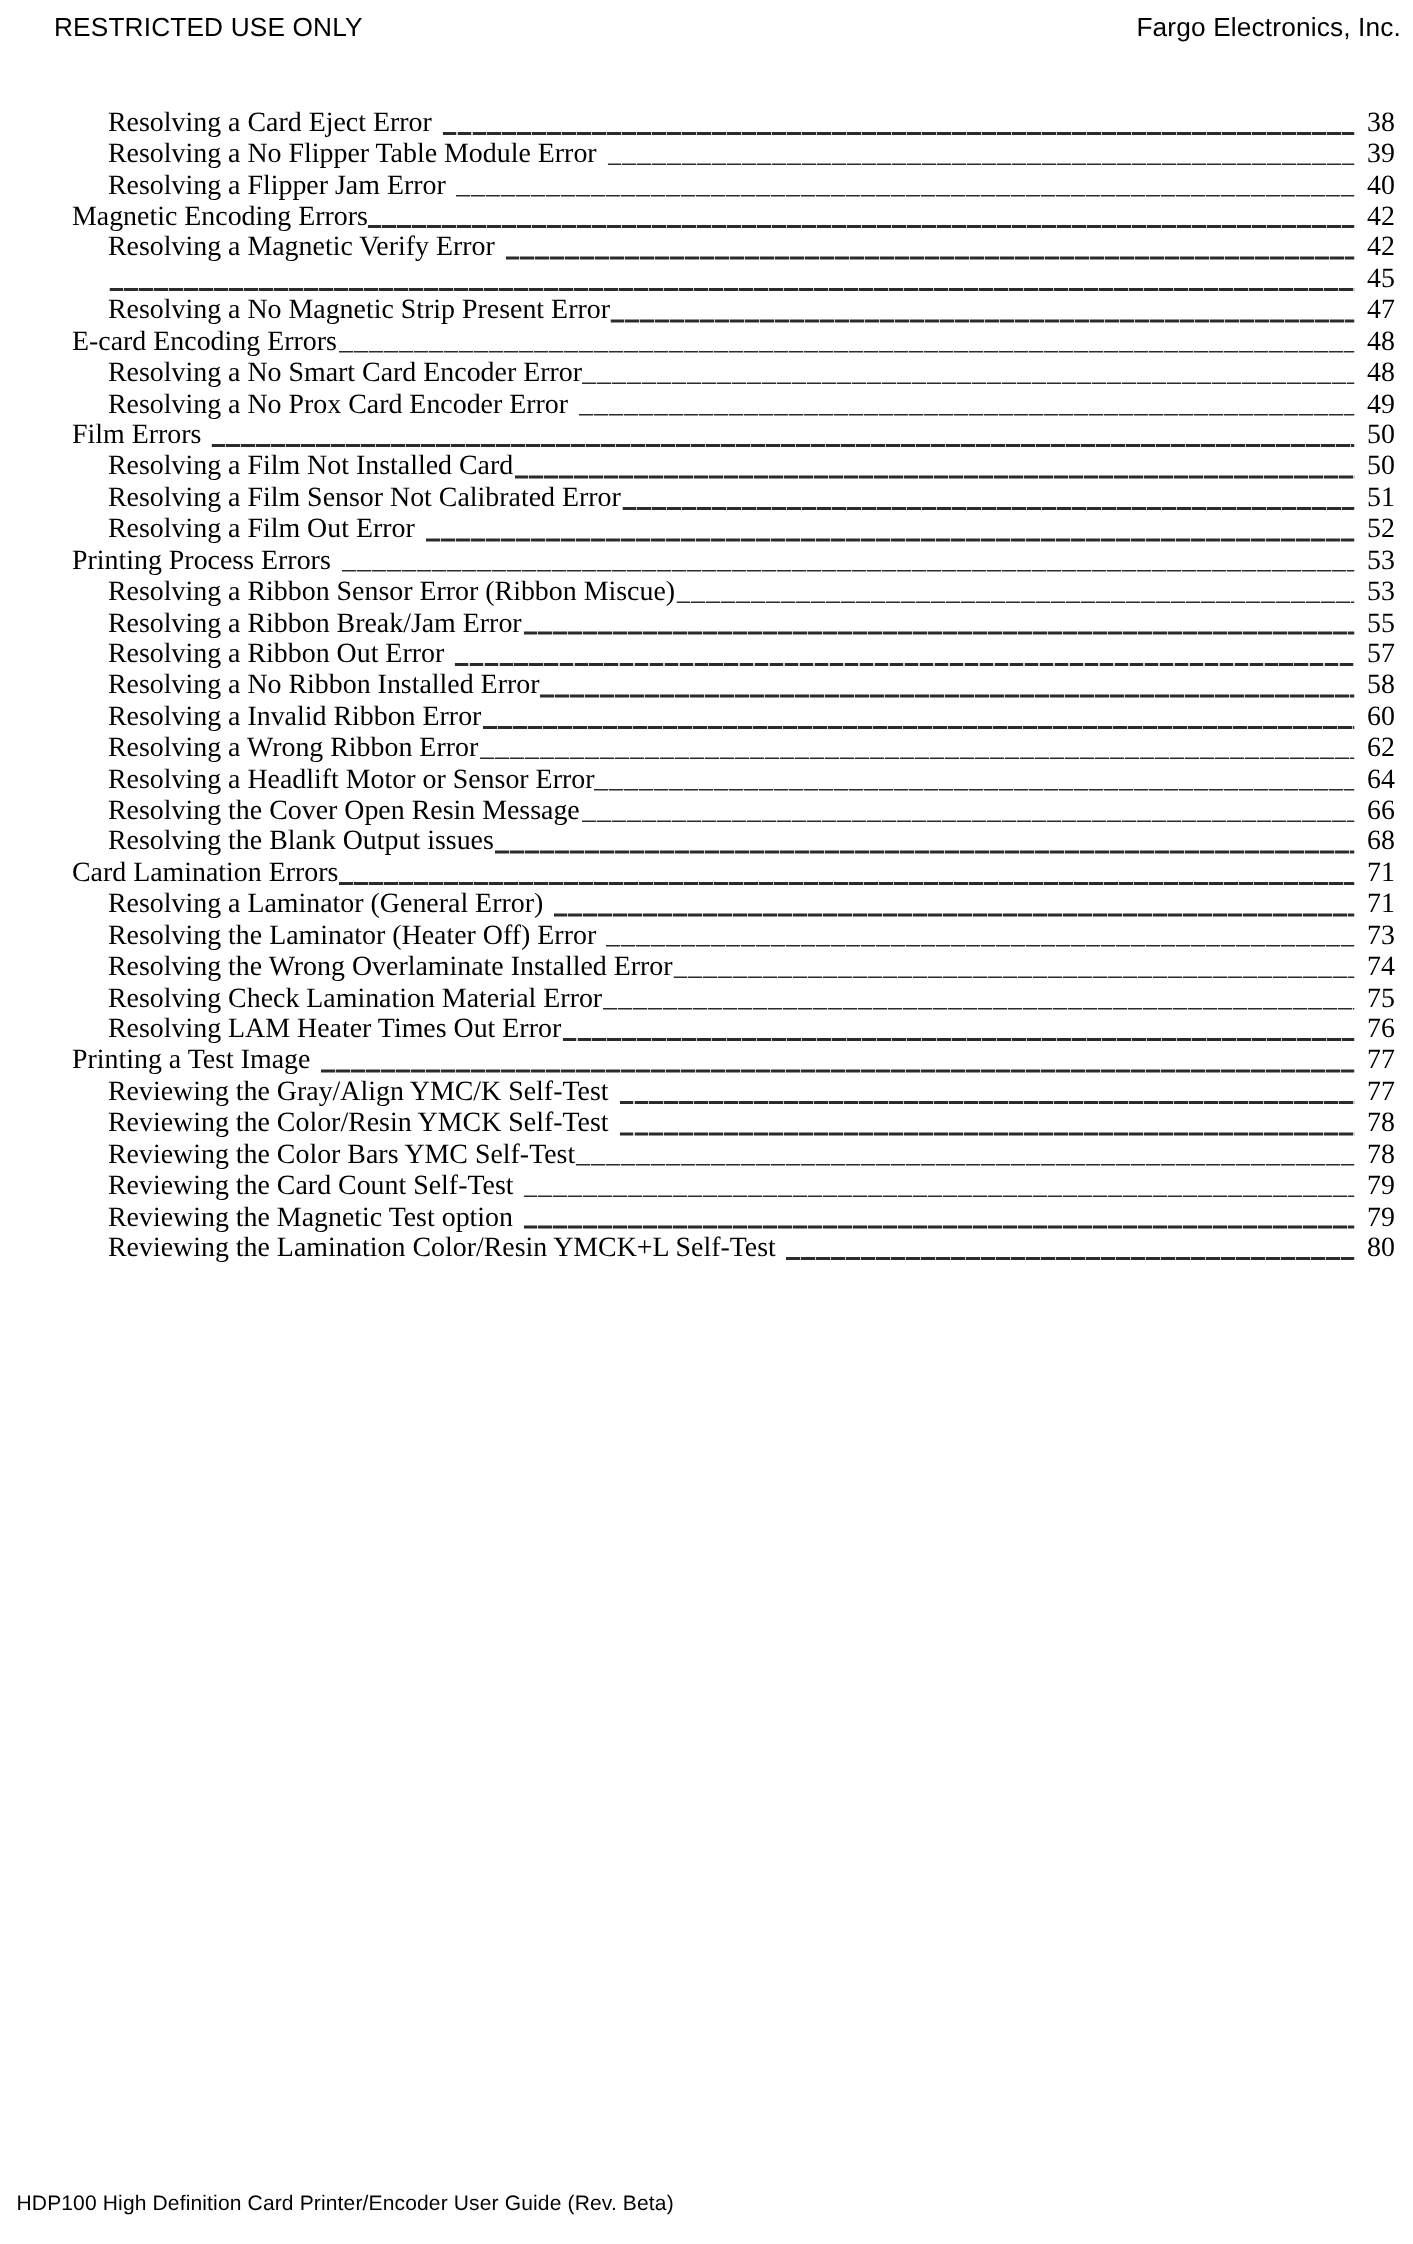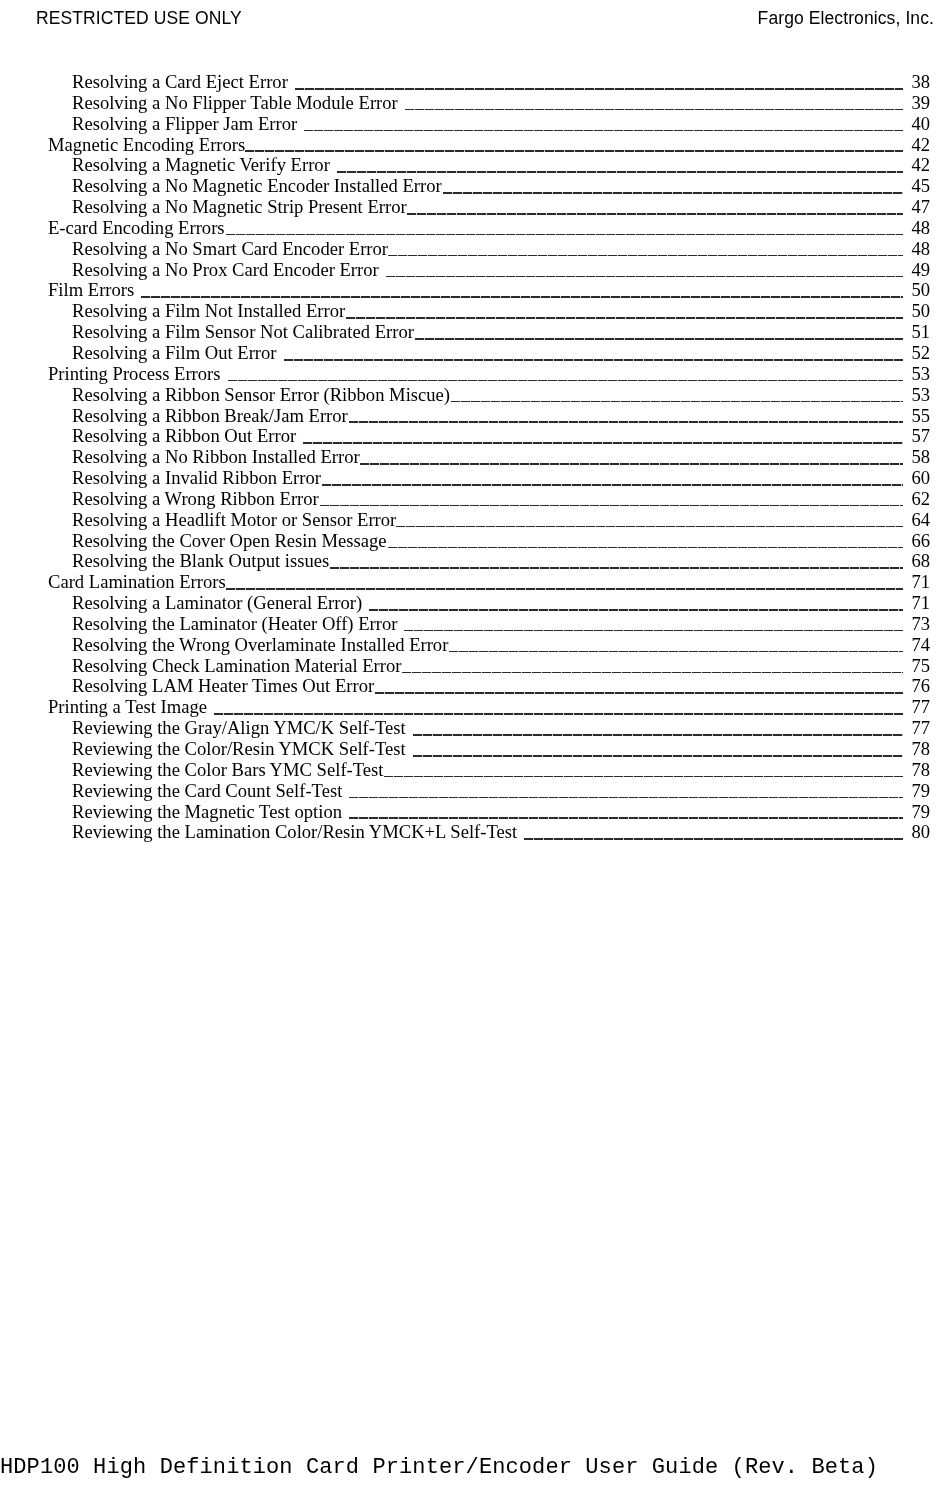--- a/index.html
+++ b/index.html
@@ -118,25 +118,26 @@
     position: absolute;
     left: 0px;
     top: 1455px;
     width: 942px;
     height: 28px;
   }
   .running-footer .ftr-left {
     position: absolute;
     left: 0px;
     top: 0;
-    font-family: Liberation Mono, monospace;
-    font-size: 22px;
+    font-family: Liberation Sans, sans-serif;
+    font-size: 14px;
     line-height: 26px;
     white-space: nowrap;
     letter-spacing: 0.1px;
+    padding-left: 11px;
   }
   .running-footer .ftr-right {
     position: absolute;
     right: 12px;
     top: 0;
     font-family: "Liberation Serif", "DejaVu Serif", serif;
     font-size: 19px;
     line-height: 26px;
     white-space: nowrap;
     margin-top: 38px;
@@ -172,21 +173,20 @@
         <span class="toc-title">Magnetic Encoding Errors</span>
         <span class="toc-leader"></span>
         <span class="toc-page">42</span>
       </div>
       <div class="toc-entry level-2 gap">
         <span class="toc-title">Resolving a Magnetic Verify Error</span>
         <span class="toc-leader"></span>
         <span class="toc-page">42</span>
       </div>
       <div class="toc-entry level-2">
-        <span class="toc-title">Resolving a No Magnetic Encoder Installed Error</span>
         <span class="toc-leader"></span>
         <span class="toc-page">45</span>
       </div>
       <div class="toc-entry level-2 tight">
         <span class="toc-title">Resolving a No Magnetic Strip Present Error</span>
         <span class="toc-leader"></span>
         <span class="toc-page">47</span>
       </div>
       <div class="toc-entry level-1">
         <span class="toc-title">E-card Encoding Errors</span>
@@ -202,21 +202,21 @@
         <span class="toc-title">Resolving a No Prox Card Encoder Error</span>
         <span class="toc-leader"></span>
         <span class="toc-page">49</span>
       </div>
       <div class="toc-entry level-1 gap">
         <span class="toc-title">Film Errors</span>
         <span class="toc-leader"></span>
         <span class="toc-page">50</span>
       </div>
       <div class="toc-entry level-2">
-        <span class="toc-title">Resolving a Film Not Installed Error</span>
+        <span class="toc-title">Resolving a Film Not Installed Card</span>
         <span class="toc-leader"></span>
         <span class="toc-page">50</span>
       </div>
       <div class="toc-entry level-2">
         <span class="toc-title">Resolving a Film Sensor Not Calibrated Error</span>
         <span class="toc-leader"></span>
         <span class="toc-page">51</span>
       </div>
       <div class="toc-entry level-2 gap">
         <span class="toc-title">Resolving a Film Out Error</span>

